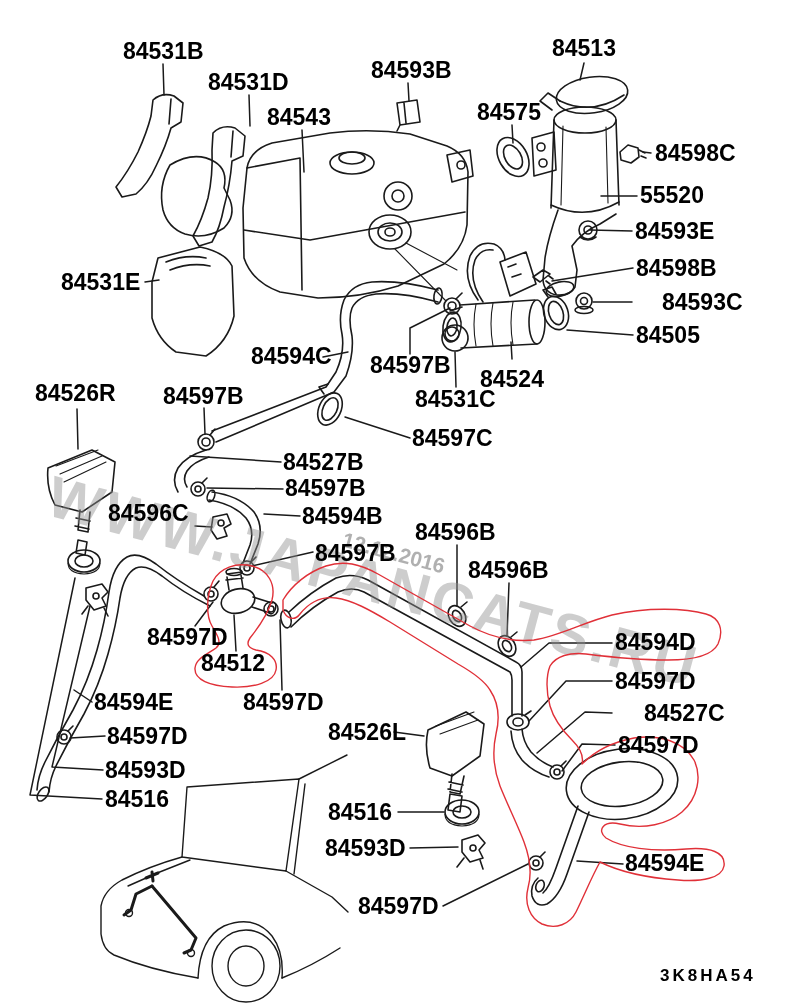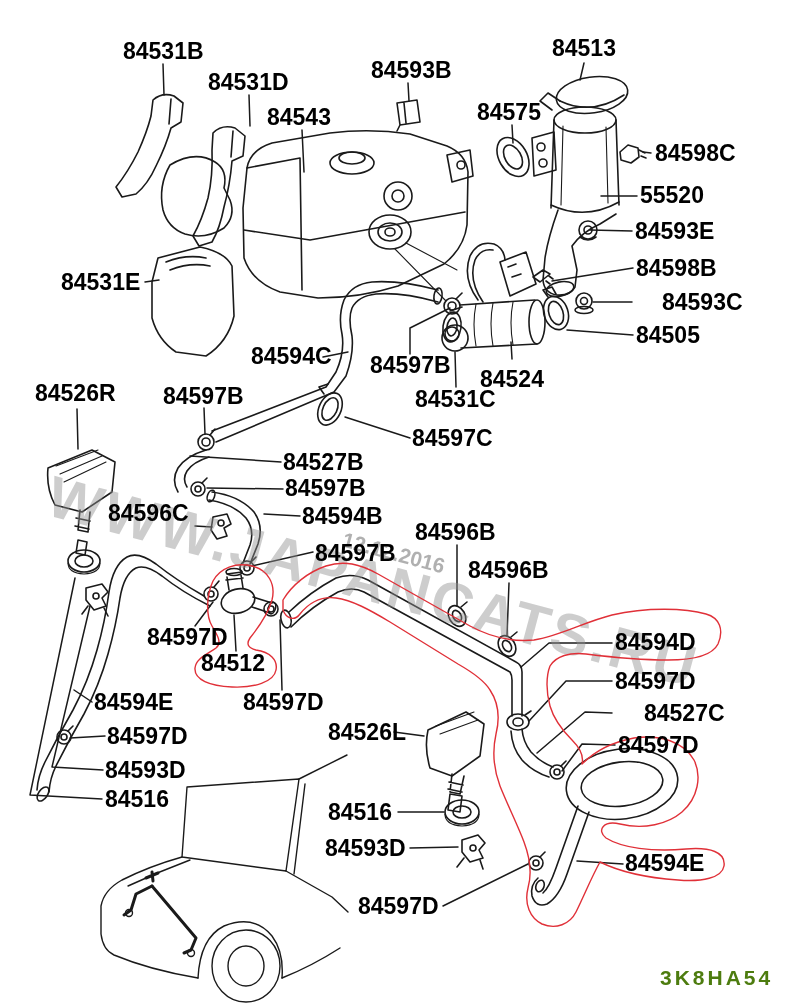--- a/index.html
+++ b/index.html
@@ -12,21 +12,21 @@
              color:rgba(145,145,145,0.45);transform:rotate(15deg);transform-origin:0 0;
              white-space:nowrap;pointer-events:none;}
   .watermark-date{position:absolute;z-index:2;left:346px;top:528px;
              font-weight:700;font-size:21px;color:rgba(150,150,150,0.75);
              transform:rotate(15deg);transform-origin:0 0;pointer-events:none;}
   #annotation{z-index:3;}
   #labels{position:absolute;left:0;top:0;width:800px;height:780px;z-index:4;pointer-events:none;}
   .part-label{position:absolute;font-weight:700;font-size:23px;line-height:23px;
               color:#000;white-space:nowrap;letter-spacing:0px;}
   .diagram-code{position:absolute;z-index:4;left:660px;top:966px;font-weight:700;
-              font-size:21px;letter-spacing:3px;color:#4d7c0f;}
+              font-size:17px;letter-spacing:3px;color:#000000;}
 </style>
 </head>
 <body>
 
 <div id="stage">
 
   <svg id="art" width="800" height="1008" viewBox="0 0 800 1008" fill="none" stroke="#1a1a1a" stroke-width="1.6" stroke-linecap="round" stroke-linejoin="round">
 
     <g>
       <path d="M153,100 Q162,92 174,96 L183,103 L181,122 L171,128 Q166,146 156,166 Q148,184 136,194 L122,197 L116,187 Q128,172 138,152 Q147,132 151,116 Z"></path>

